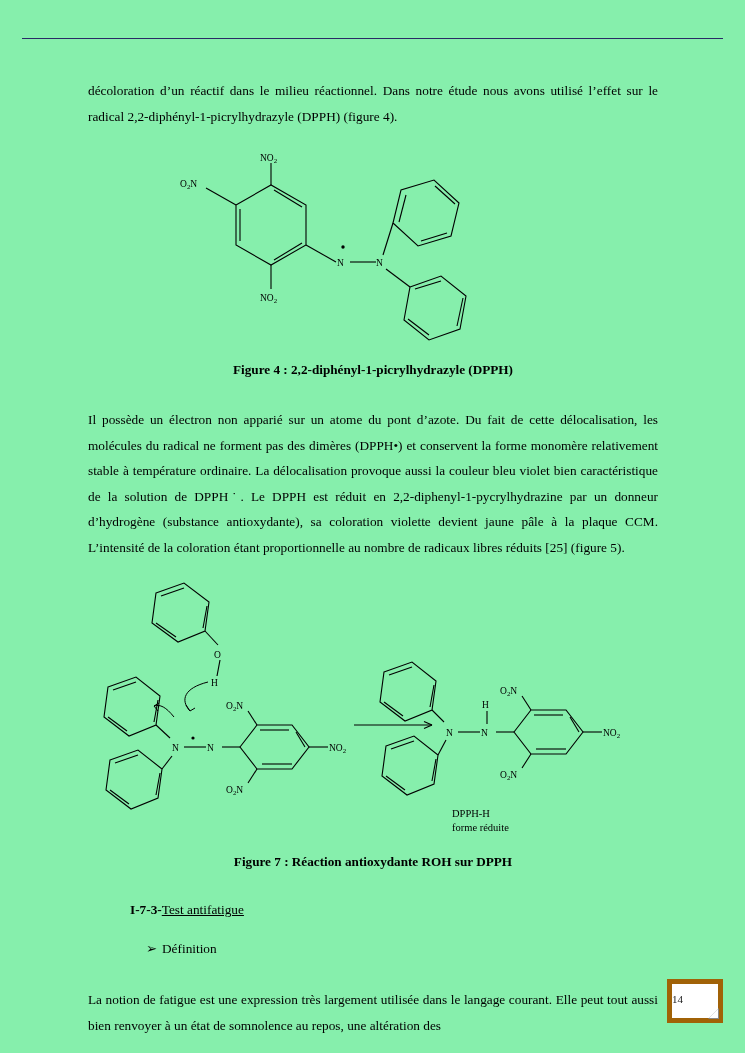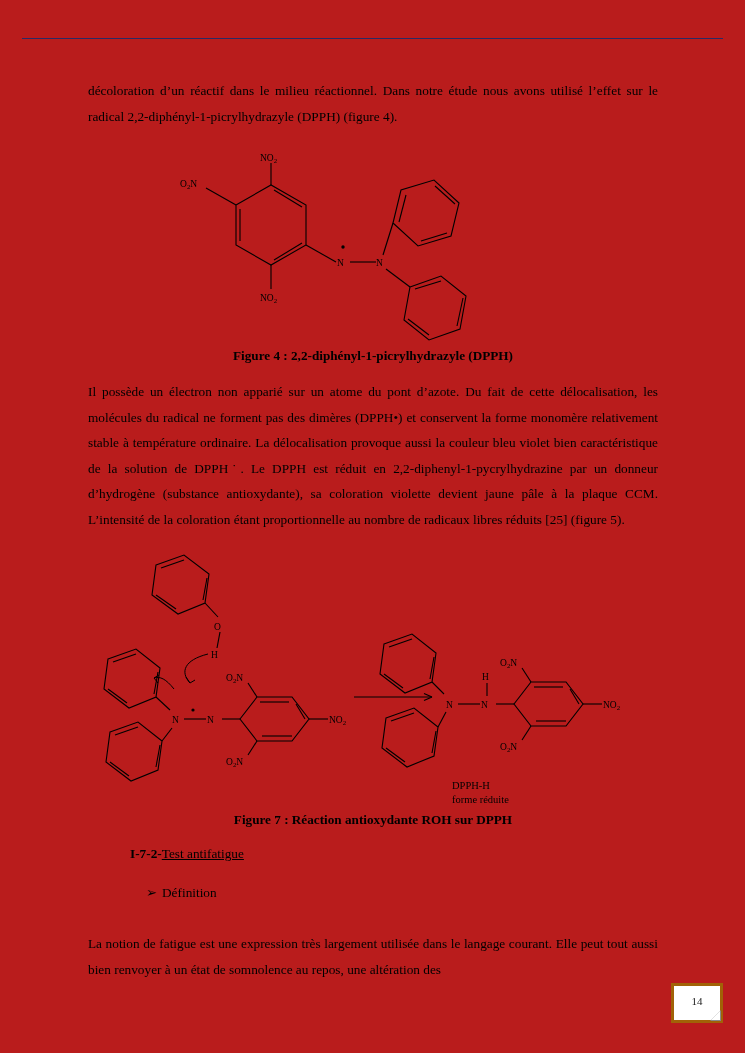--- a/index.html
+++ b/index.html
@@ -13,21 +13,21 @@
     position: relative;
     font-family: "Liberation Serif", serif;
     color: #000000;
     overflow: hidden;
   }
   .page {
     position: absolute;
     top: 0; left: 0;
     width: 745px;
     height: 1053px;
-    background: #b91c1c;
+    background: #86efac;
   }
   .top-rule {
     position: absolute;
     top: 38px;
     left: 22px;
     width: 701px;
     height: 0;
     border-top: 1px solid #2a2a66;
   }
   .content {
@@ -41,21 +41,21 @@
     font-size: 13.3px;
     line-height: 25.5px;
     text-align: justify;
     text-justify: inter-word;
     text-indent: 0;
   }
   .fig-caption {
     font-size: 13.2px;
     font-weight: bold;
     text-align: center;
-    margin: 4px;
+    margin: 18px;
     line-height: 18px;
   }
   .section-head {
     font-size: 13.3px;
     margin: 0;
     padding-left: 42px;
     line-height: 22px;
   }
   .section-head .underline {
     text-decoration: underline;
@@ -73,24 +73,23 @@
   .bullet-line .arrow {
     display: inline-block;
     width: 16px;
   }
   .page-number-box {
     position: absolute;
     right: 22px;
     bottom: 30px;
     width: 46px;
     height: 34px;
-    border: 3px solid #a16207;
+    border: 5px solid #a16207;
     background: #fff;
     font-size: 11px;
-    text-align: center;
     line-height: 30px;
     color: #222;
   }
   .page-number-box .fold {
     position: absolute;
     right: -1px;
     bottom: -1px;
     width: 0;
     height: 0;
     border-left: 11px solid transparent;
@@ -287,21 +286,21 @@
         <text class="note-label" x="364" y="237">DPPH-H</text>
         <text class="note-label" x="364" y="251">forme réduite</text>
       </svg>
     </div>
 
     <p class="fig-caption">Figure 7 : Réaction antioxydante ROH sur DPPH</p>
 
     <div class="spacer-10"></div>
 
     <p class="section-head">
-      <span class="plain-bold">I-7-2-</span><span class="underline">Test antifatigue</span>
+      <span class="plain-bold">I-7-3-</span><span class="underline">Test antifatigue</span>
     </p>
 
     <p class="bullet-line">
       <span class="arrow">➢</span><span>Définition</span>
     </p>
 
     <div class="spacer-10"></div>
 
     <p class="body-text">La notion de fatigue est une expression très largement utilisée dans le langage courant. Elle peut tout aussi bien renvoyer à un état de somnolence au repos, une altération des</p>
 

